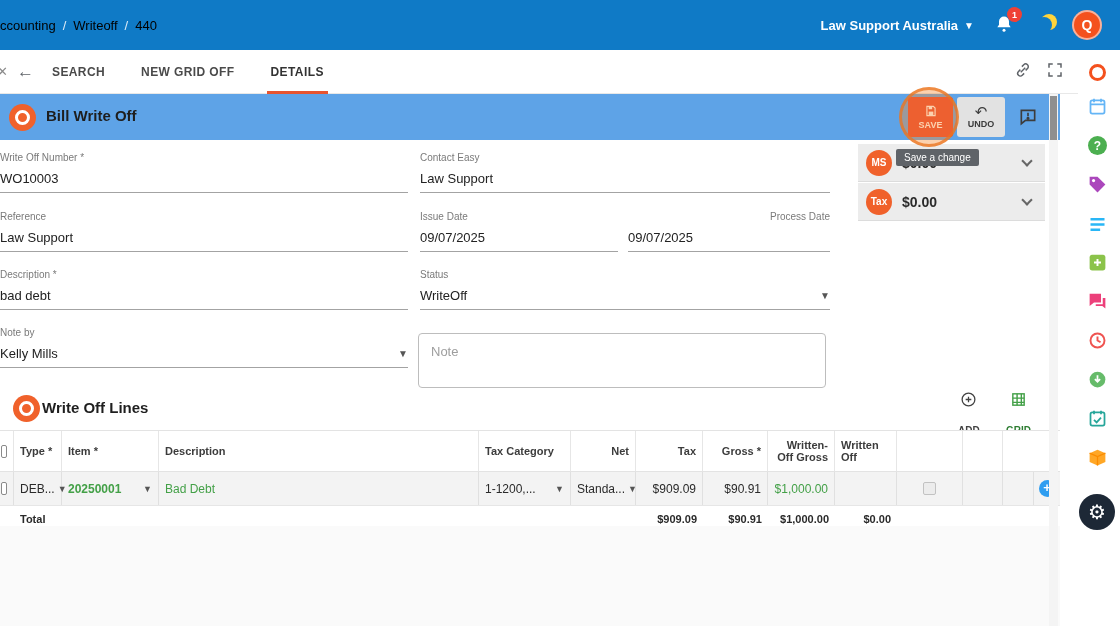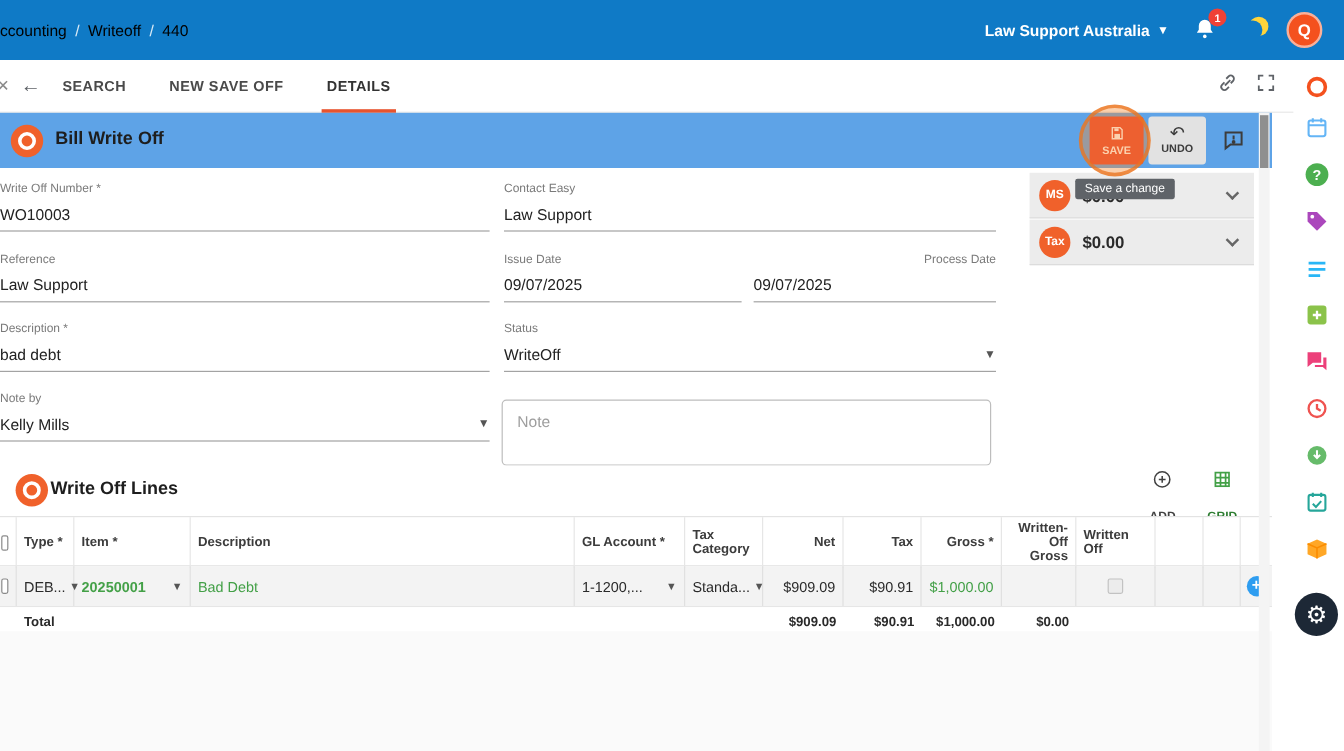--- a/index.html
+++ b/index.html
@@ -130,21 +130,21 @@
       </div>
       <div class="moon"></div>
       <div class="avatar">Q</div>
     </div>
   </div>
 
   <div class="tabbar">
     <span class="close-x">✕</span>
     <span class="back-arrow">←</span>
     <div class="tab">SEARCH</div>
-    <div class="tab">NEW SAVE OFF</div>
+    <div class="tab">NEW GRID OFF</div>
     <div class="tab active">DETAILS</div>
     <div class="tab-icons">
       <span>
         <svg viewBox="0 0 24 24" fill="none" stroke="#5f6368" stroke-width="2">
             <path d="M9 15l6-6"></path>
             <path d="M8.5 11.5L6 14a3.5 3.5 0 0 0 5 5l2.5-2.5"></path>
             <path d="M15.5 12.5L18 10a3.5 3.5 0 0 0-5-5l-2.5 2.5"></path>
           </svg>
       </span>
       <span>
@@ -269,21 +269,20 @@
   </div>
 
   <div class="grid-table">
     <div class="trow thead">
       <div class="th">
           <span class="cb crop"></span>
         </div>
       <div class="th">Type *</div>
       <div class="th">Item *</div>
       <div class="th">Description</div>
-      <div class="th">GL Account *</div>
       <div class="th">Tax Category</div>
       <div class="th num">Net</div>
       <div class="th num">Tax</div>
       <div class="th num">Gross *</div>
       <div class="th num">Written-Off Gross</div>
       <div class="th">Written Off</div>
       <div class="th"></div>
       <div class="th"></div>
       <div class="th" style="border-right:none;"></div>
     </div>

